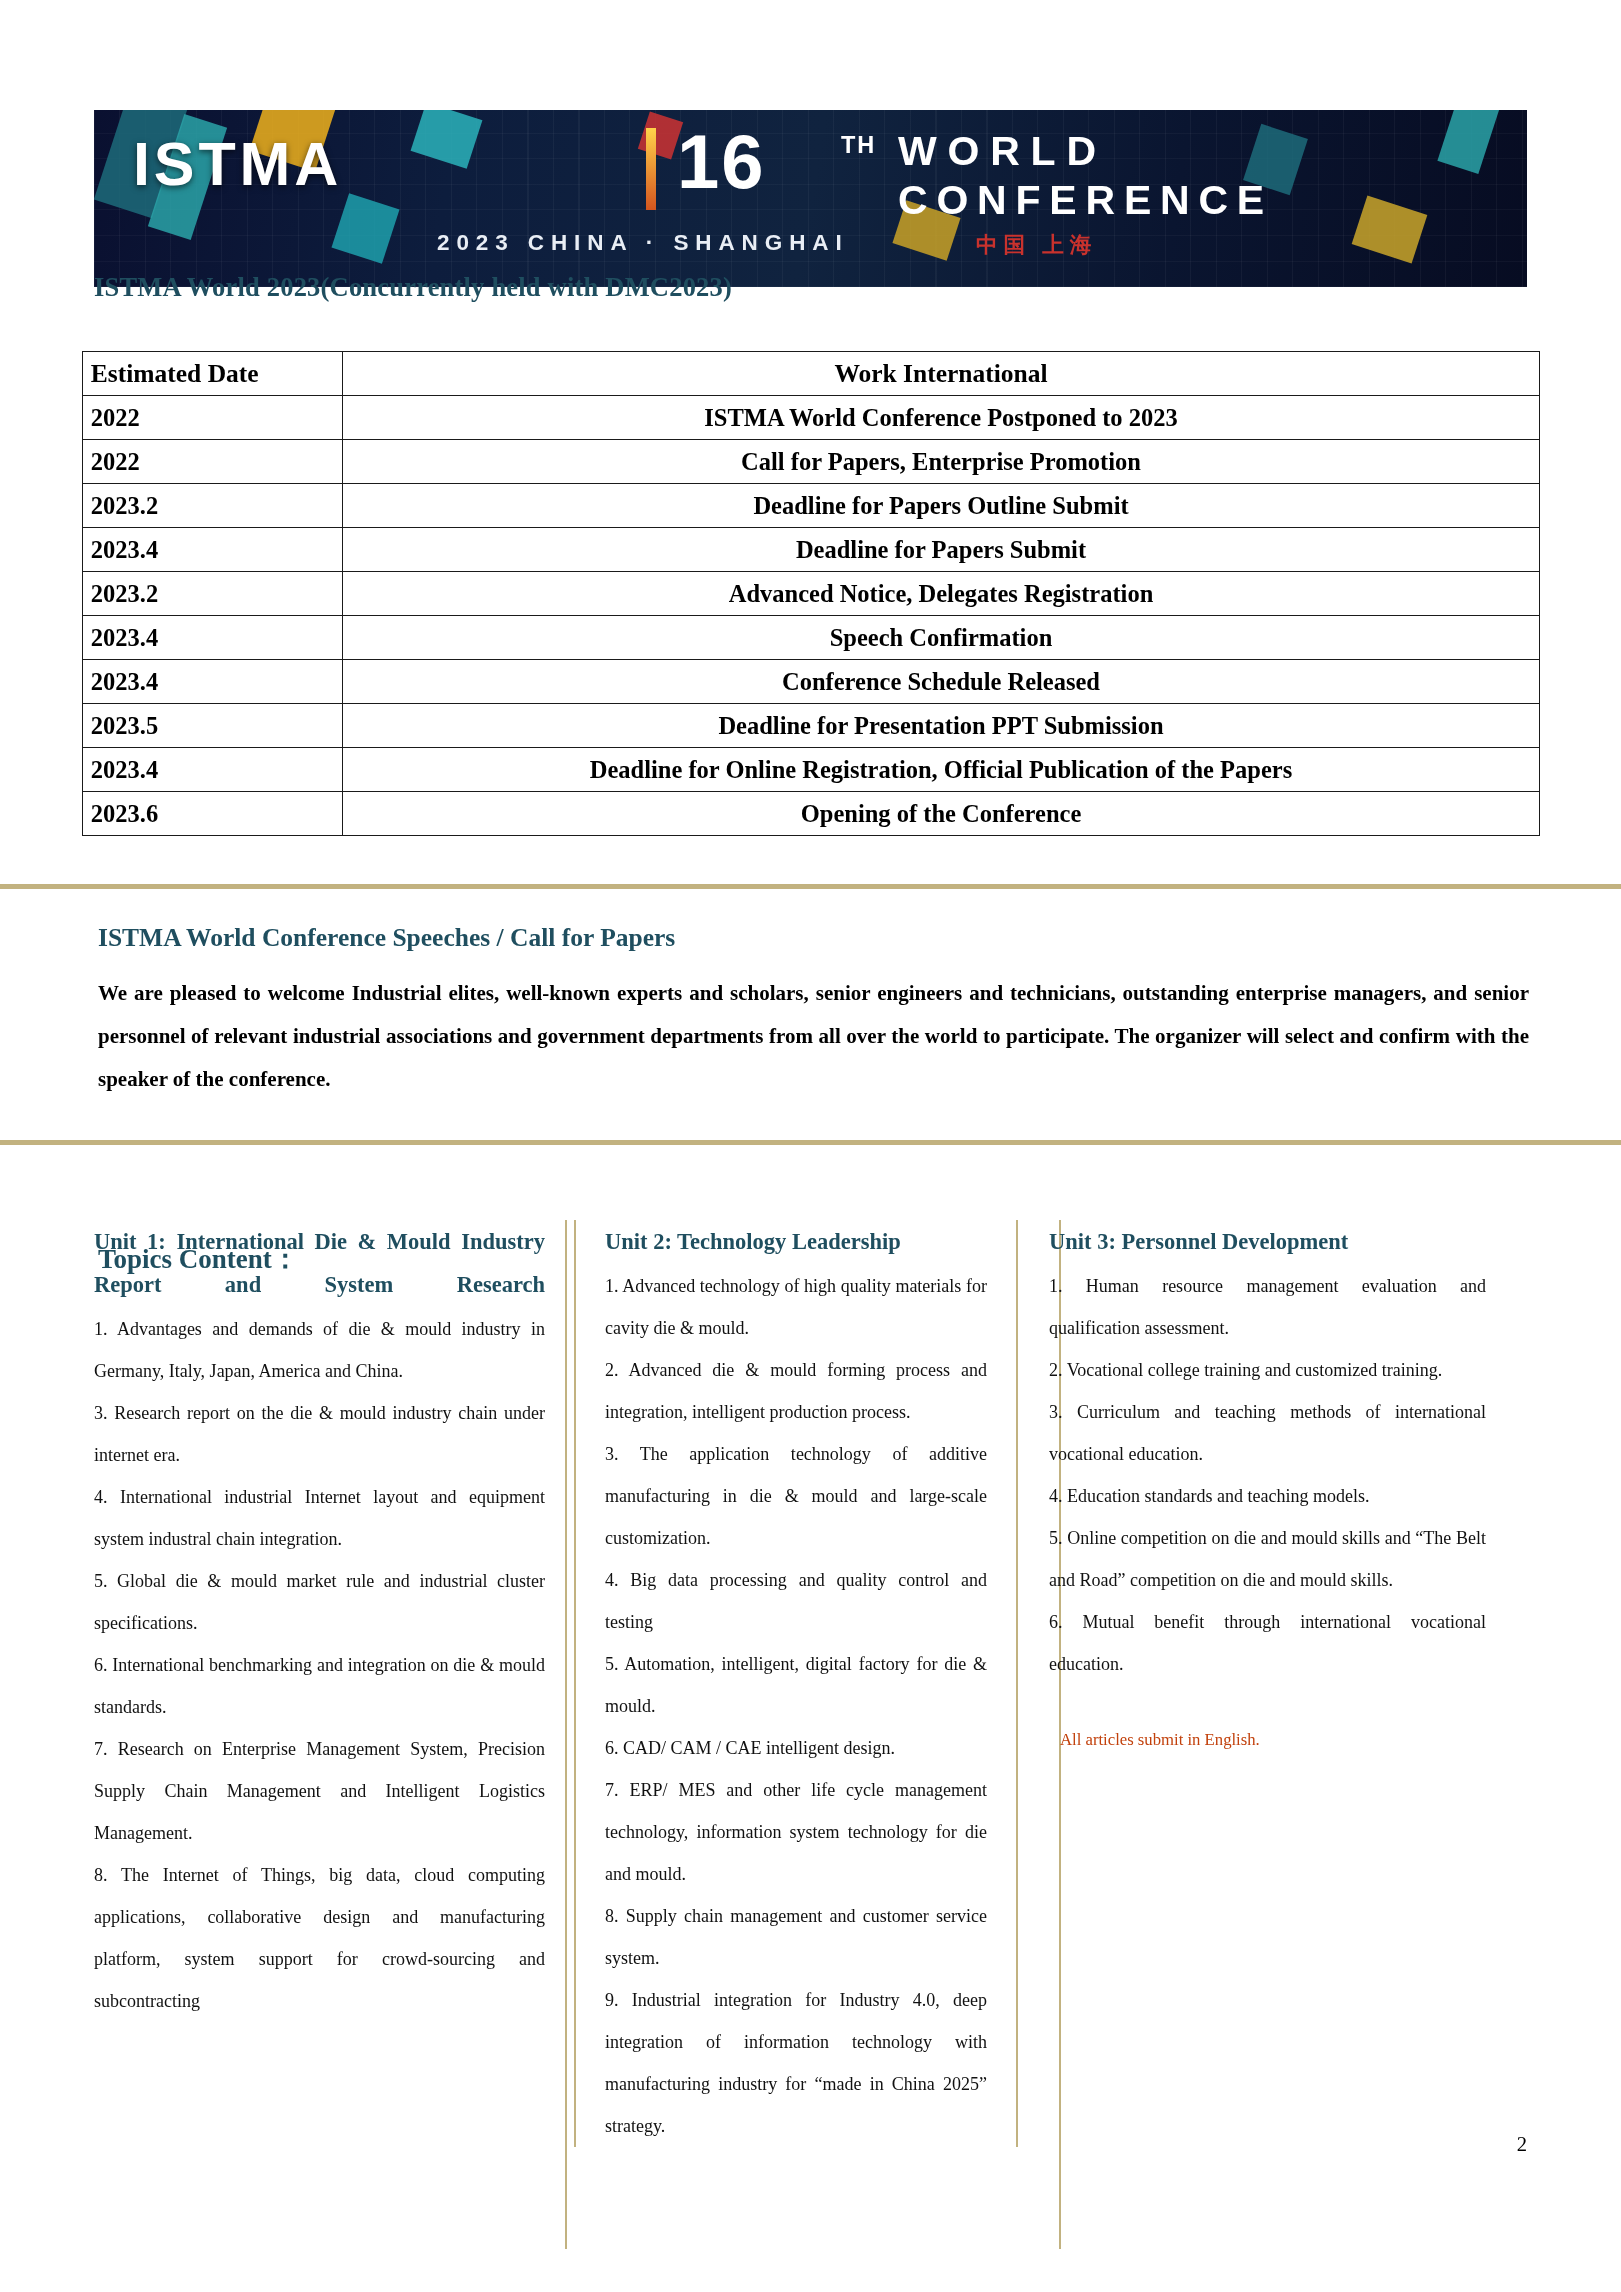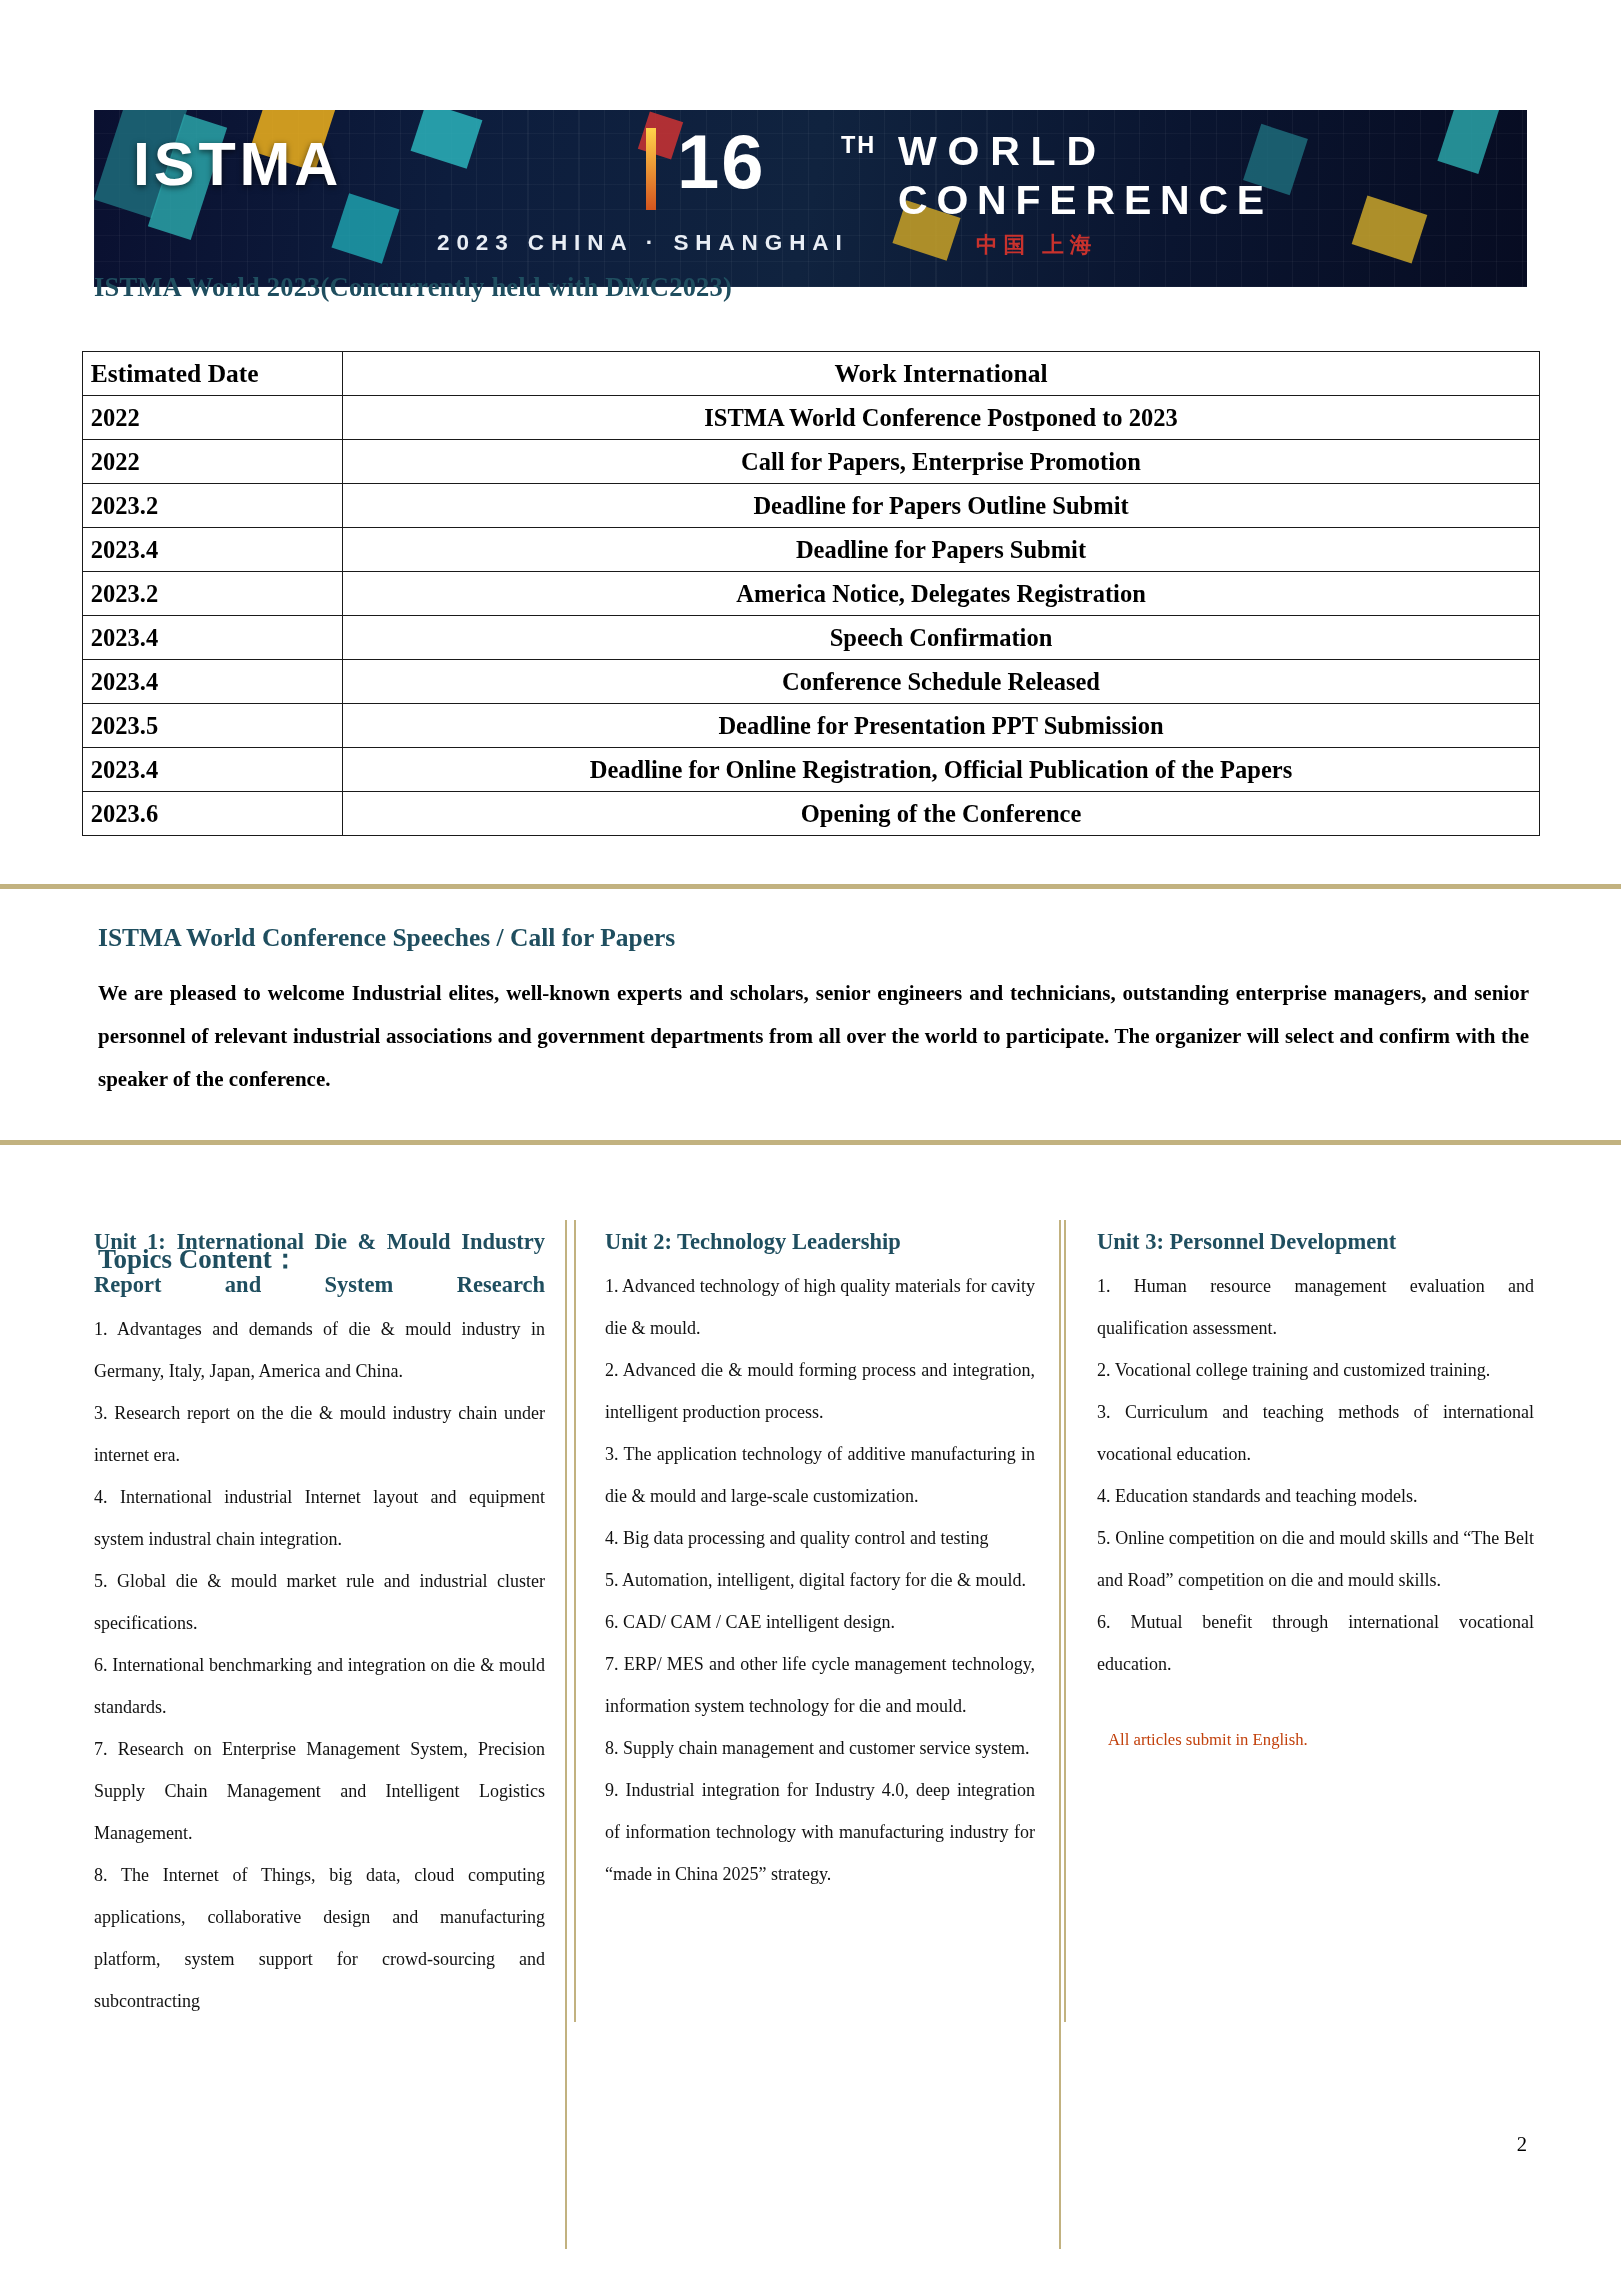--- a/index.html
+++ b/index.html
@@ -208,21 +208,21 @@
     position: absolute;
     left: 94px;
     top: 1220px;
     width: 1441px;
     display: flex;
   }
   .col {
     box-sizing: border-box;
   }
   .col1 { width: 480px; padding-right: 29px; }
-  .col2 { width: 490px; padding-left: 29px; padding-right: 29px; border-left: 2px solid #c2b280; }
+  .col2 { width: 442px; padding-left: 29px; padding-right: 29px; border-left: 2px solid #c2b280; }
   .col3 { width: 470px; padding-left: 31px; border-left: 2px solid #c2b280; }
   .col-title {
     font-size: 22.5px;
     font-weight: bold;
     color: #1f4e5f;
     line-height: 43px;
     text-align: justify;
     text-justify: inter-word;
     margin-bottom: 2px;
   }
@@ -311,21 +311,21 @@
         <tr>
           <td class="cell-date">2023.2</td>
           <td class="cell-work">Deadline for Papers Outline Submit</td>
         </tr>
         <tr>
           <td class="cell-date">2023.4</td>
           <td class="cell-work">Deadline for Papers Submit</td>
         </tr>
         <tr>
           <td class="cell-date">2023.2</td>
-          <td class="cell-work">America Notice, Delegates Registration</td>
+          <td class="cell-work">Advanced Notice, Delegates Registration</td>
         </tr>
         <tr>
           <td class="cell-date">2023.4</td>
           <td class="cell-work">Speech Confirmation</td>
         </tr>
         <tr>
           <td class="cell-date">2023.4</td>
           <td class="cell-work">Conference Schedule Released</td>
         </tr>
         <tr>

